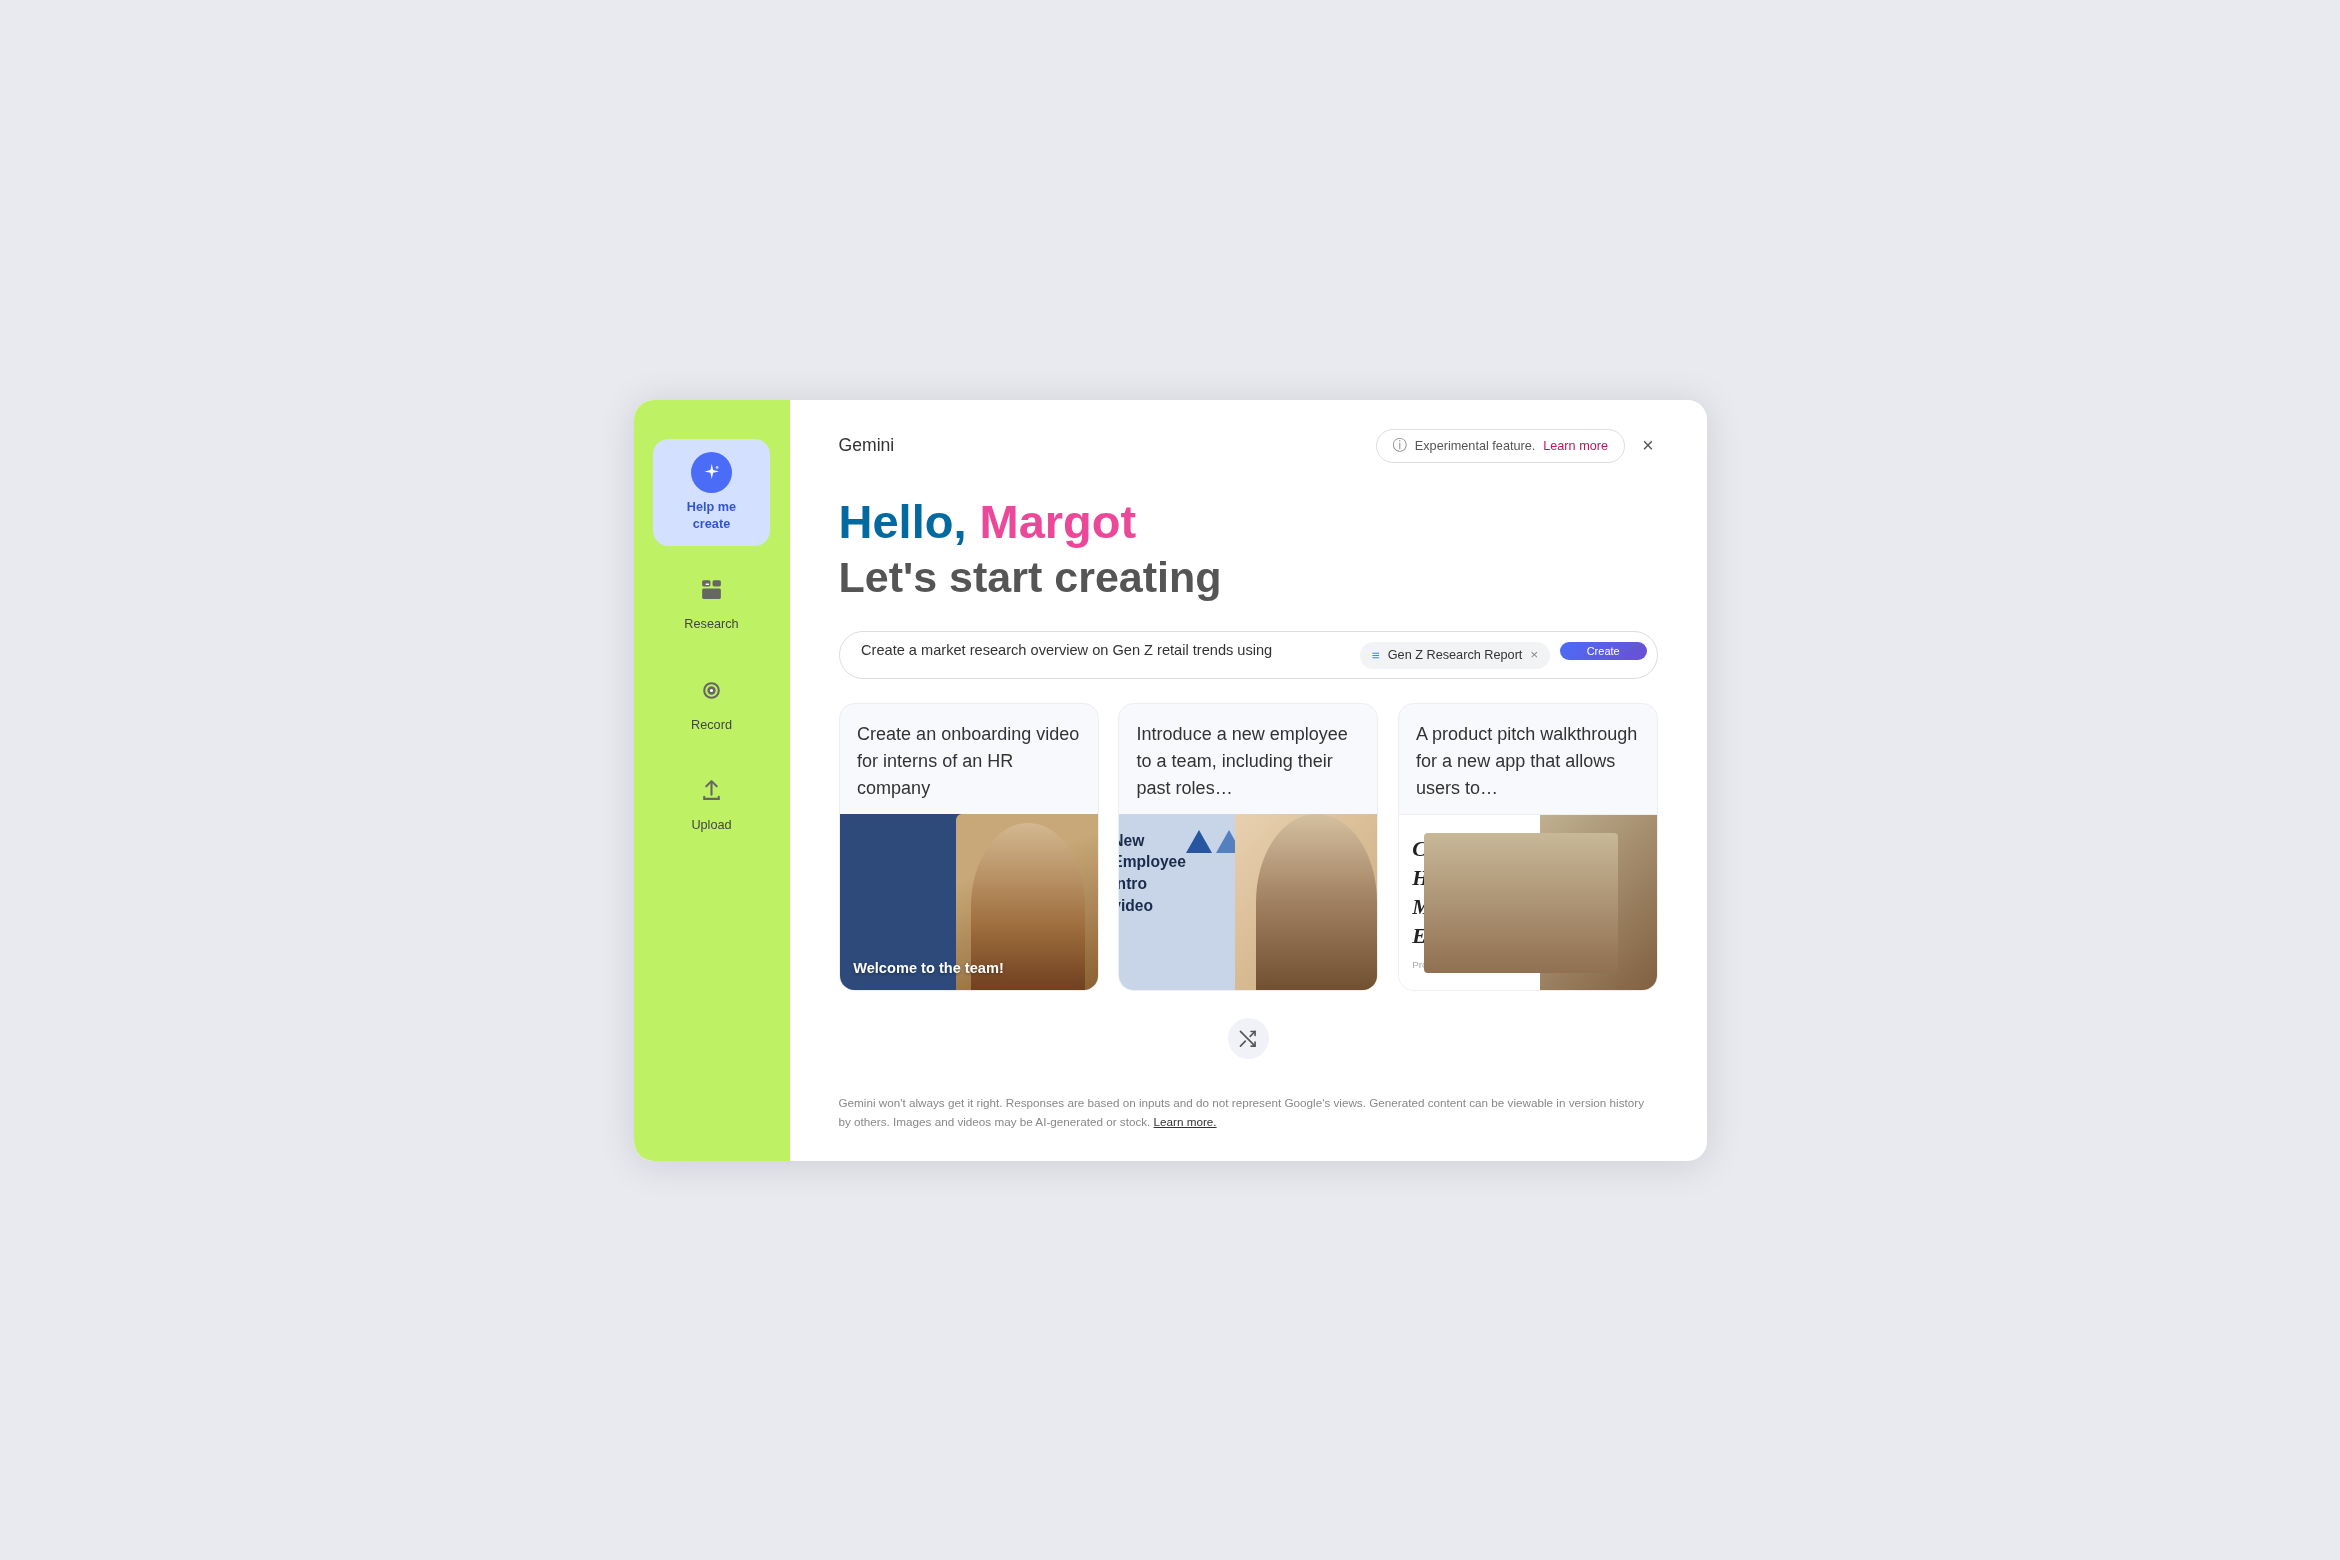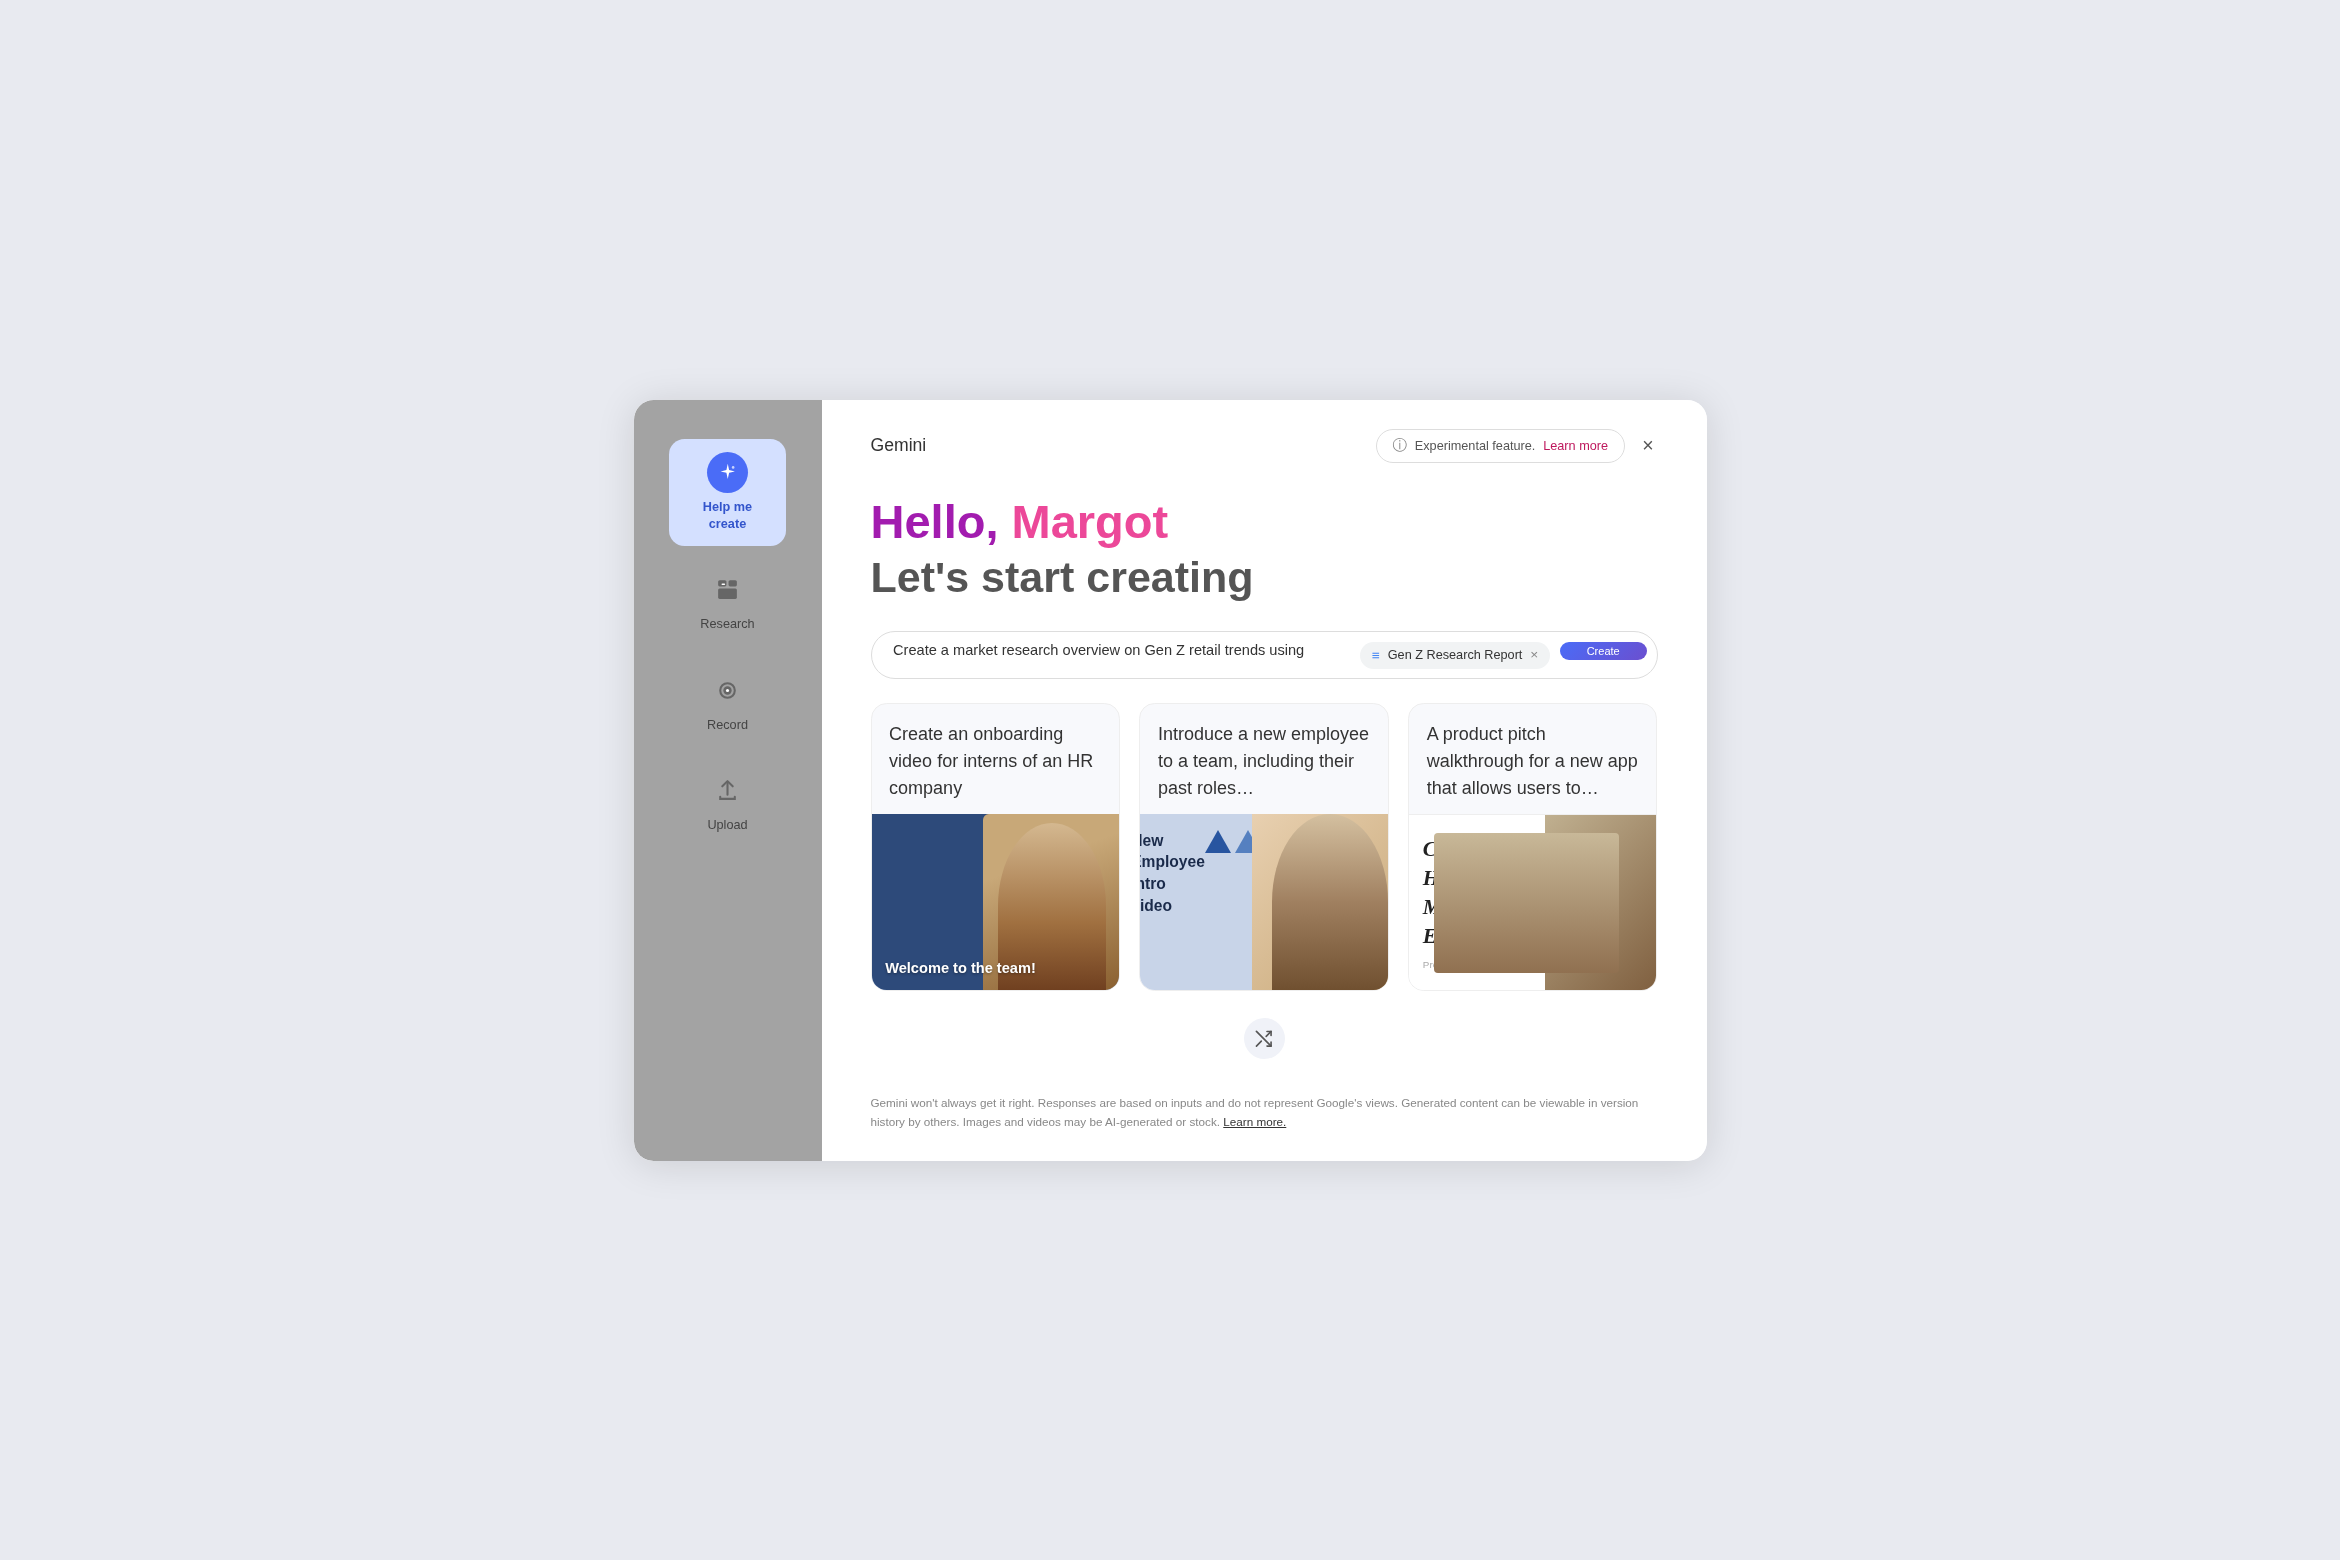--- a/index.html
+++ b/index.html
@@ -18,22 +18,22 @@
       border-radius: 19.5px;
       width: 1073px;
       min-height: 761px;
       display: flex;
       overflow: hidden;
       box-shadow: 0 3.9px 39px rgba(0,0,0,0.12);
     }
 
     
     .sidebar {
-      width: 188px;
-      background: #a3a3a3;
+      width: 156px;
+      background: #bef264;
       border-radius: 19.5px 0 0 19.5px;
       display: flex;
       flex-direction: column;
       align-items: center;
       padding: 39px 0 19.5px;
       gap: 9.8px;
       flex-shrink: 0;
     }
 
     .sidebar-item {
@@ -146,21 +146,21 @@
       margin-bottom: 29px;
     }
 
     .greeting-line1 {
       font-size: 47px;
       font-weight: 700;
       margin-bottom: 3.9px;
     }
 
     .greeting-hello {
-      color: #a21caf;
+      color: #0369a1;
     }
 
     .greeting-name {
       color: #ec4899;
     }
 
     .greeting-line2 {
       font-size: 43px;
       font-weight: 700;
       color: #555;

